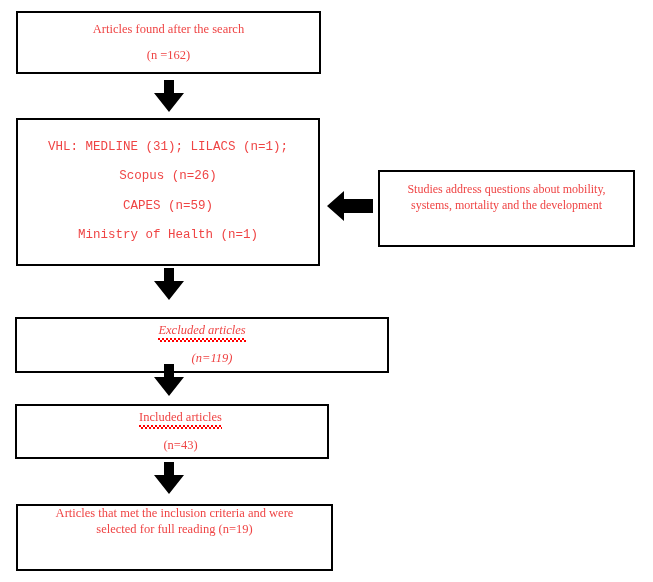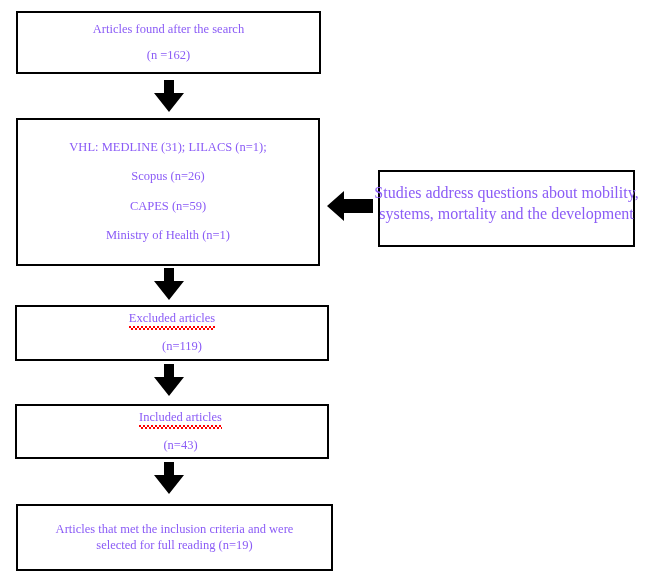--- a/index.html
+++ b/index.html
@@ -29,52 +29,52 @@
     box-sizing: border-box;
     border: 2px solid #000000;
     background: #ffffff;
     display: flex;
     flex-direction: column;
     align-items: center;
     justify-content: center;
     text-align: center;
     font-size: 12.5px;
     line-height: 1.25;
-    color: #8b5cf6;
+    color: #ef4444;
   }
   .box .line {
     display: block;
     white-space: nowrap;
   }
 
   
   #box-search      { left: 16px;  top: 11px;  width: 305px; height: 63px;  }
   #box-databases   { left: 16px;  top: 118px; width: 304px; height: 148px; }
-  #box-excluded    { left: 15px;  top: 305px; width: 314px; height: 56px;  }
+  #box-excluded    { left: 15px;  top: 317px; width: 374px; height: 56px; font-style: italic;  }
   #box-included    { left: 15px;  top: 404px; width: 314px; height: 55px; padding-left: 17px;  }
   #box-final       { left: 16px;  top: 504px; width: 317px; height: 67px;  }
   #box-questions   { left: 378px; top: 170px; width: 257px; height: 77px;  }
 
   #box-databases { justify-content: space-evenly; padding: 6px 0; }
-  #box-databases .line { margin: 0; }
+  #box-databases .line { margin: 0; font-family: Liberation Mono, monospace; }
 
   #box-search .line + .line { margin-top: 10px; }
   #box-excluded .line + .line { margin-top: 10px; margin-left: 20px; }
   #box-included .line + .line { margin-top: 10px; }
 
   #box-questions {
     justify-content: flex-start;
     padding-top: 10px;
-    font-size: 16px;
+    font-size: 12px;
     line-height: 1.32;
   }
   #box-questions .line { white-space: nowrap; }
 
   #box-final {
-    justify-content: center;
+    justify-content: flex-start;
   }
   #box-final .line + .line { }
 
   
   .squiggle {
     position: relative;
     display: inline-block;
     padding-bottom: 2px;
   }
   .squiggle::after {

